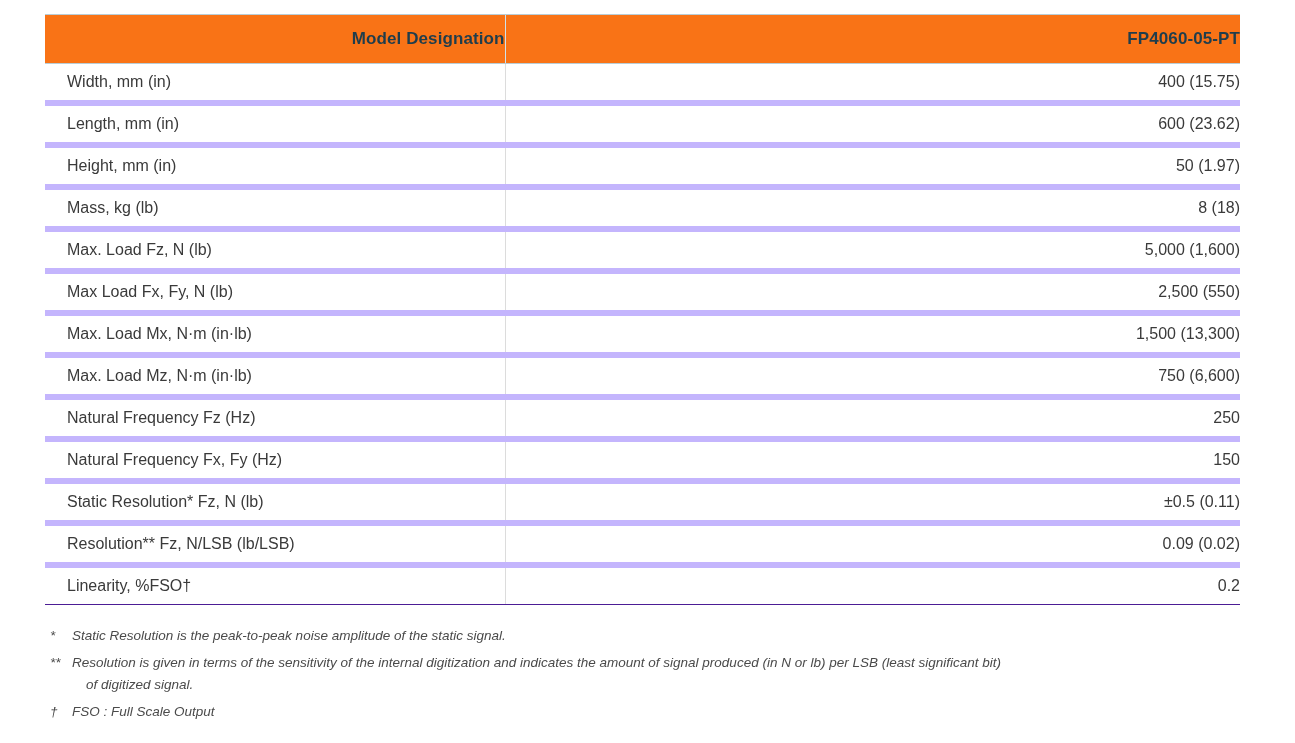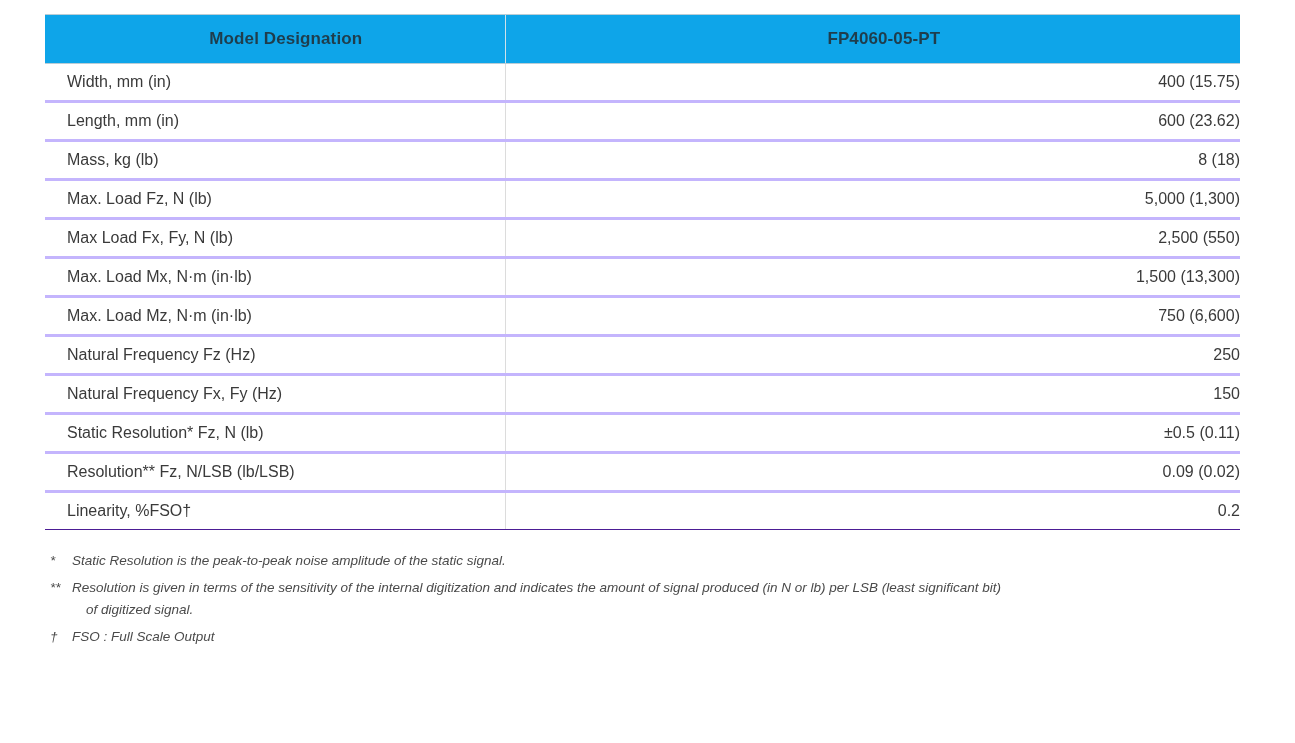--- a/index.html
+++ b/index.html
@@ -23,39 +23,39 @@
   }
   table.spec {
     width: 100%;
     border-collapse: collapse;
     table-layout: fixed;
   }
   table.spec col.c1 { width: 38.5%; }
   table.spec col.c2 { width: 61.5%; }
 
   table.spec thead th {
-    background: #0ea5e9;
+    background: #f97316;
     font-size: 17px;
     font-weight: bold;
     color: #1f3d4c;
-    text-align: center;
+    text-align: right;
     padding: 14px 0 14px 22px;
     border-top: 1px solid #b9cdd6;
     border-bottom: 1px solid #b9cdd6;
     letter-spacing: 0.1px;
   }
   table.spec thead th.col2 {
     padding-left: 22px;
     border-left: 1px solid #cfe2ea;
   }
   table.spec tbody td {
     font-size: 16px;
     color: #3a3a3a;
     padding: 9px 0 9px 22px;
-    border-bottom: 3px solid #c4b5fd;
+    border-bottom: 6px solid #c4b5fd;
     vertical-align: middle;
     white-space: nowrap;
     overflow: hidden;
     text-overflow: ellipsis;
   }
   table.spec tbody td.col2 {
     border-left: 1px solid #dcdcdc;
     text-align: right;
   }
   table.spec tbody tr:last-child td {
@@ -107,26 +107,30 @@
     <tbody>
       <tr>
         <td class="col1">Width, mm (in)</td>
         <td class="col2">400 (15.75)</td>
       </tr>
       <tr>
         <td class="col1">Length, mm (in)</td>
         <td class="col2">600 (23.62)</td>
       </tr>
       <tr>
+        <td class="col1">Height, mm (in)</td>
+        <td class="col2">50 (1.97)</td>
+      </tr>
+      <tr>
         <td class="col1">Mass, kg (lb)</td>
         <td class="col2">8 (18)</td>
       </tr>
       <tr>
         <td class="col1">Max. Load Fz, N (lb)</td>
-        <td class="col2">5,000 (1,300)</td>
+        <td class="col2">5,000 (1,600)</td>
       </tr>
       <tr>
         <td class="col1">Max Load Fx, Fy, N (lb)</td>
         <td class="col2">2,500 (550)</td>
       </tr>
       <tr>
         <td class="col1">Max. Load Mx, N·m (in·lb)</td>
         <td class="col2">1,500 (13,300)</td>
       </tr>
       <tr>

